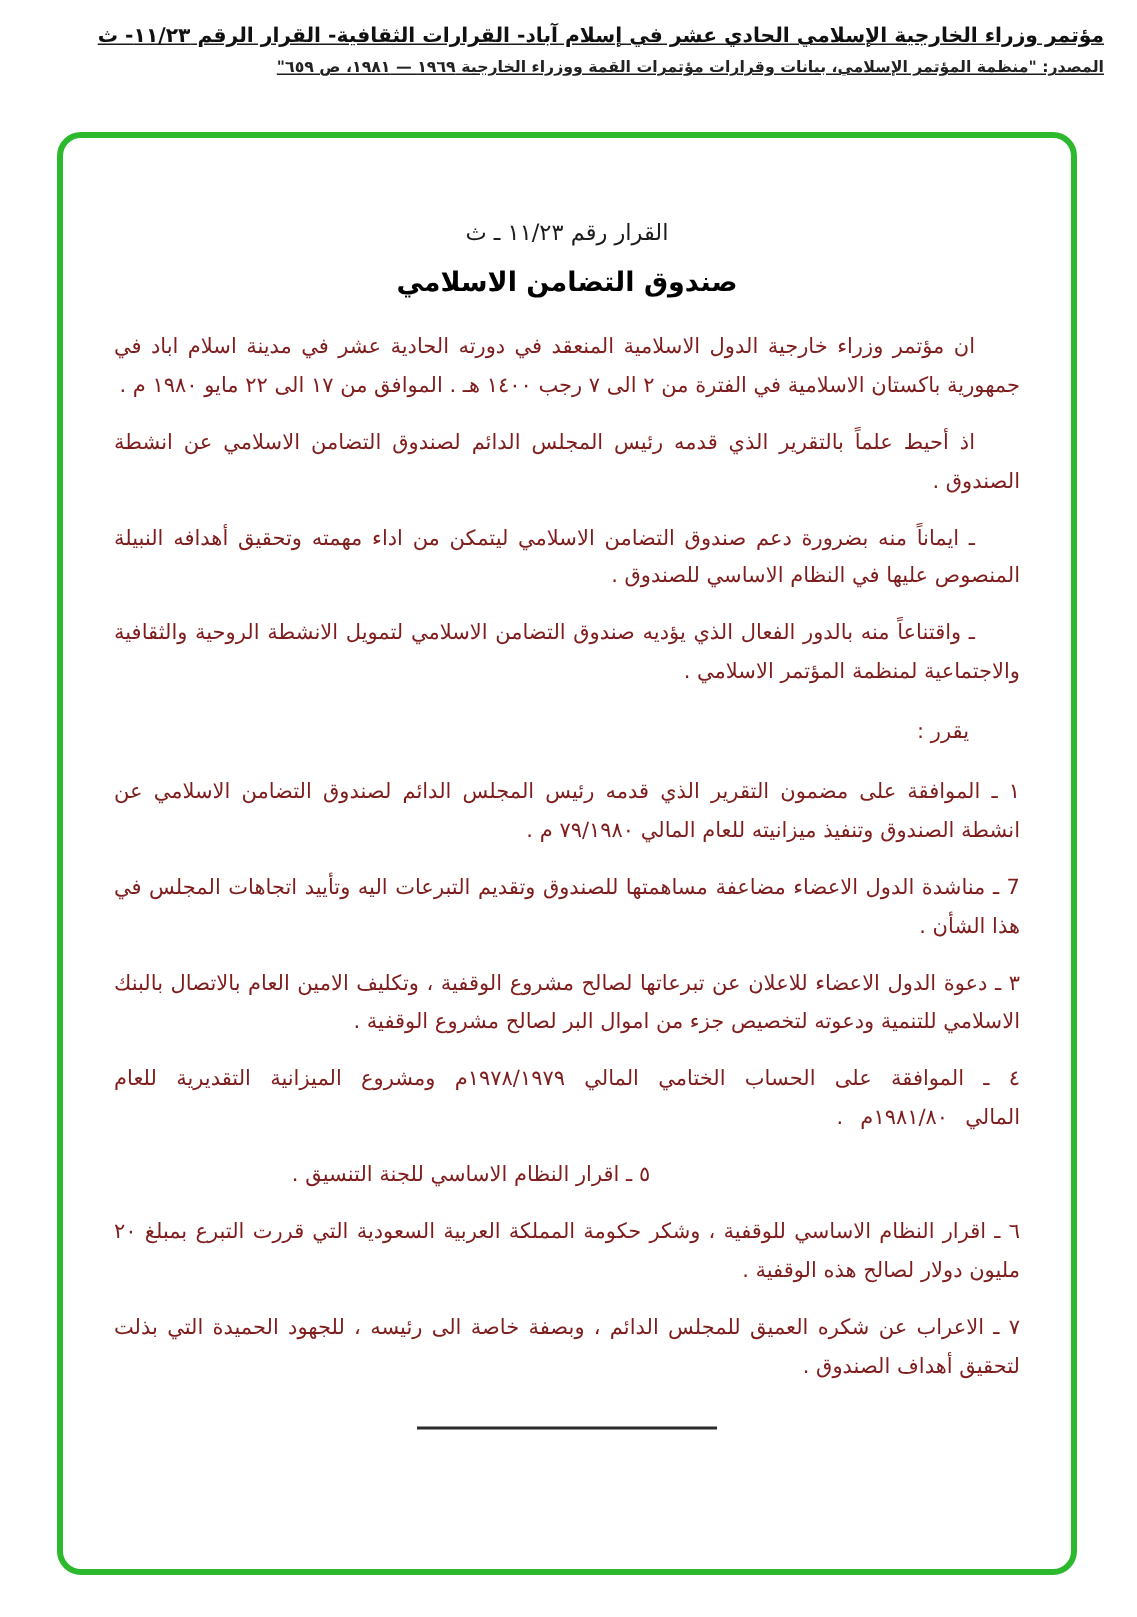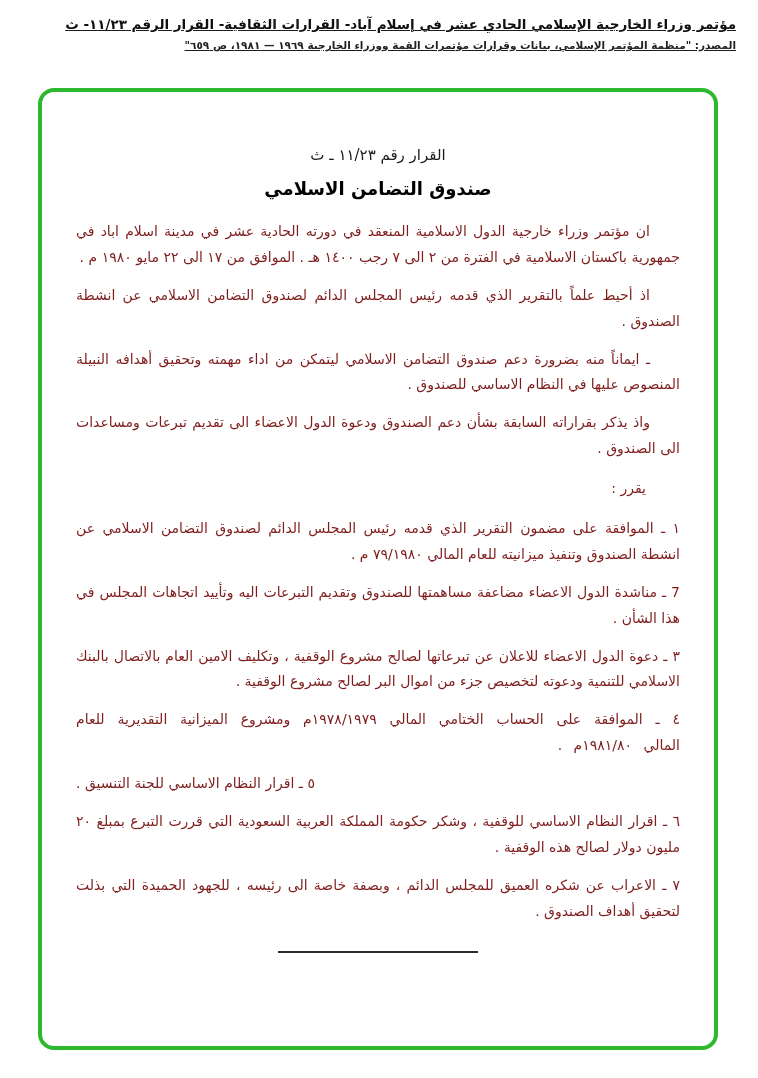--- a/index.html
+++ b/index.html
@@ -70,21 +70,21 @@
     font-size: 14px;
     line-height: 1.85;
     margin: 0 0 12px 0;
     text-align: justify;
     color: #7f1d1d;
   }
   p.preamble { text-indent: 30px; }
   p.decides  { text-indent: 34px; margin: 14px 0 14px 0; }
   p.res      { text-indent: 0; }
   p.res-stretched { word-spacing: 7px; }
-  p.res-indented  { padding-right: 128px; text-align: left; }
+  p.res-indented  { padding-right: 128px; text-align: center; }
 
   .footer-rule {
     width: 200px;
     margin: 26px auto 0 auto;
     border-top: 2px solid #2b2b2b;
     height: 0;
   }
 </style>
 </head>
 <body>
@@ -98,21 +98,21 @@
 
   <main class="frame" style="border-color: rgb(45, 185, 45);">
 
     <div class="decision-number">القرار رقم ١١/٢٣ ـ ث</div>
 
     <h1 class="doc-title">صندوق التضامن الاسلامي</h1>
 
     <p class="preamble">ان مؤتمر وزراء خارجية الدول الاسلامية المنعقد في دورته الحادية عشر في مدينة اسلام اباد في جمهورية باكستان الاسلامية في الفترة من ٢ الى ٧ رجب ١٤٠٠ هـ .  الموافق من ١٧ الى ٢٢ مايو ١٩٨٠ م .</p>
     <p class="preamble">اذ أحيط علماً بالتقرير الذي قدمه رئيس المجلس الدائم لصندوق التضامن الاسلامي عن انشطة الصندوق .</p>
     <p class="preamble">ـ ايماناً منه بضرورة دعم صندوق التضامن الاسلامي ليتمكن من اداء مهمته وتحقيق أهدافه النبيلة المنصوص عليها في النظام الاساسي للصندوق .</p>
-    <p class="preamble">واذ يذكر بقراراته السابقة بشأن دعم الصندوق ودعوة الدول الاعضاء الى تقديم تبرعات ومساعدات الى الصندوق .</p>
+    <p class="preamble">ـ واقتناعاً منه بالدور الفعال الذي يؤديه صندوق التضامن الاسلامي لتمويل الانشطة الروحية والثقافية والاجتماعية لمنظمة المؤتمر الاسلامي .</p>
 
     <p class="decides">يقرر :</p>
 
     <p class="res">١ ـ الموافقة على مضمون التقرير الذي قدمه رئيس المجلس الدائم لصندوق التضامن الاسلامي عن انشطة الصندوق وتنفيذ ميزانيته للعام المالي ٧٩/١٩٨٠ م .</p>
     <p class="res">7 ـ مناشدة الدول الاعضاء مضاعفة مساهمتها للصندوق وتقديم التبرعات اليه وتأييد اتجاهات المجلس في هذا الشأن .</p>
     <p class="res">٣ ـ دعوة الدول الاعضاء للاعلان عن تبرعاتها لصالح مشروع الوقفية ، وتكليف الامين العام بالاتصال بالبنك الاسلامي للتنمية ودعوته لتخصيص جزء من اموال البر لصالح مشروع الوقفية .</p>
     <p class="res res-stretched">٤ ـ الموافقة على الحساب الختامي المالي ١٩٧٨/١٩٧٩م ومشروع الميزانية التقديرية للعام المالي ١٩٨١/٨٠م .</p>
     <p class="res res-indented">٥ ـ اقرار النظام الاساسي للجنة التنسيق .</p>
     <p class="res">٦ ـ اقرار النظام الاساسي للوقفية ، وشكر حكومة المملكة العربية السعودية التي قررت التبرع بمبلغ ٢٠ مليون دولار لصالح هذه الوقفية .</p>
     <p class="res">٧ ـ الاعراب عن شكره العميق للمجلس الدائم ، وبصفة خاصة الى رئيسه ، للجهود الحميدة التي بذلت لتحقيق أهداف الصندوق .</p>

